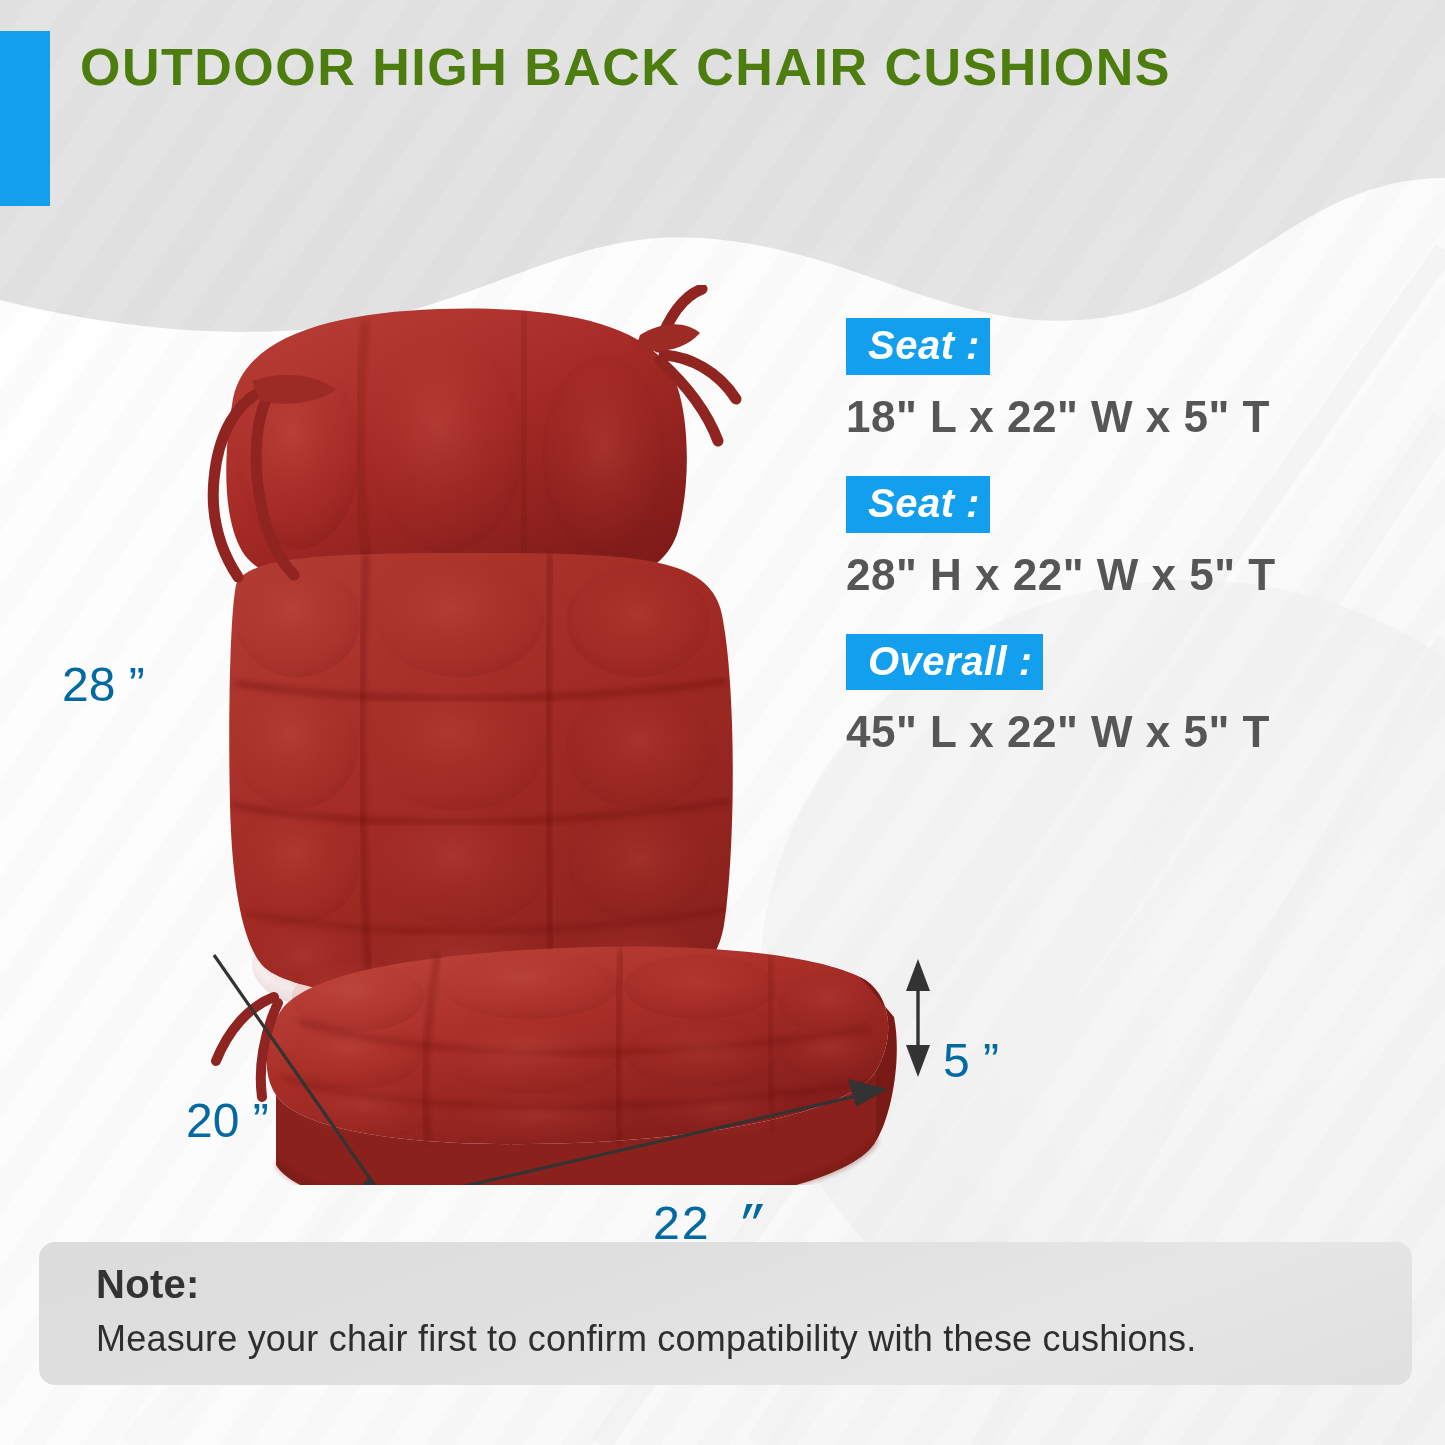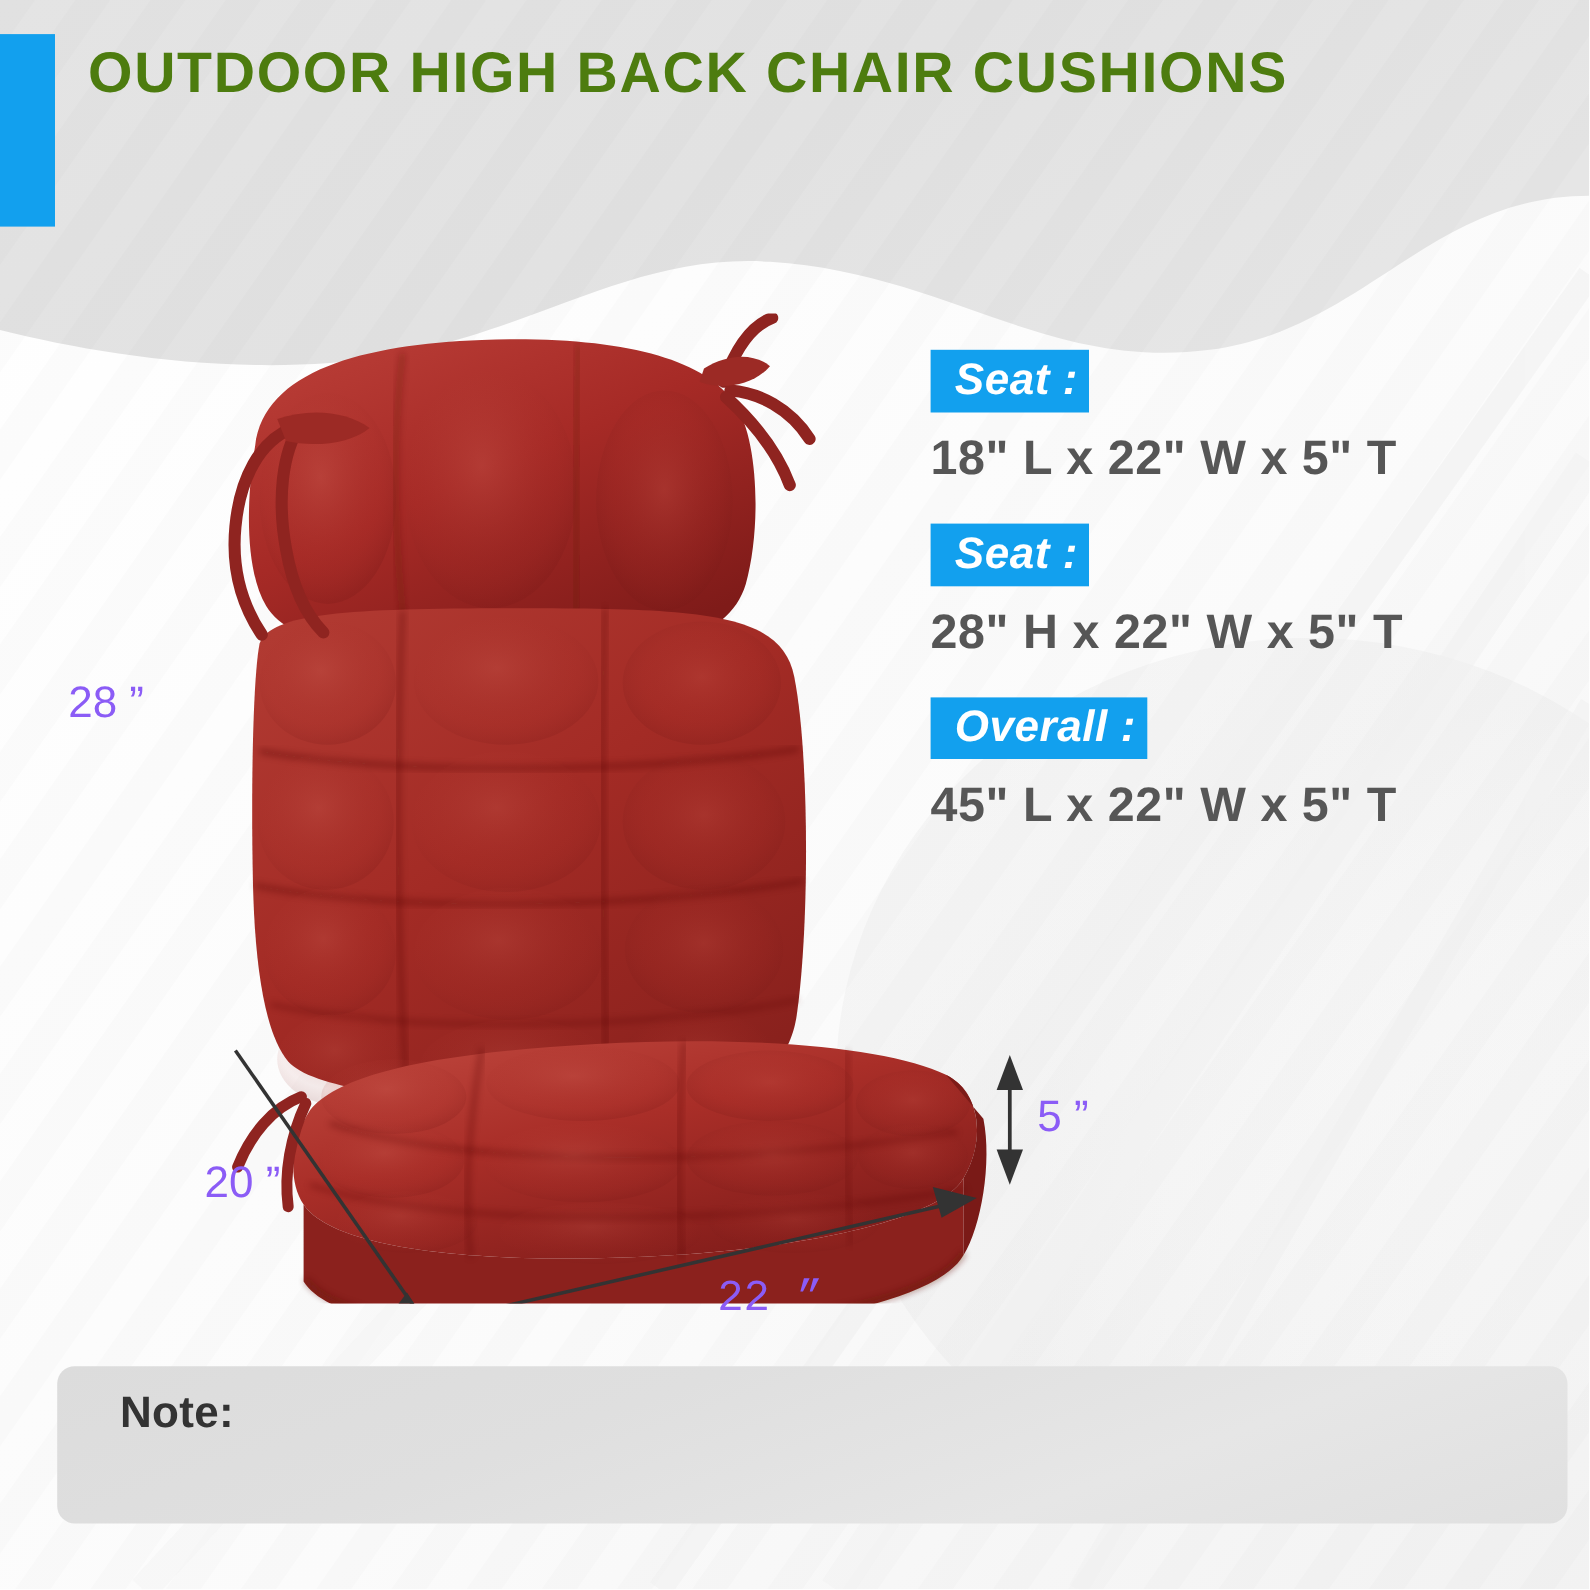--- a/index.html
+++ b/index.html
@@ -82,34 +82,35 @@
     font-size: 44px;
     font-weight: bold;
     color: #565656;
     letter-spacing: 0.5px;
     white-space: nowrap;
   }
 
   
   .dim-label {
     position: absolute;
-    color: #8b5cf6;
-    font-size: 40px;
+    color: #0369a1;
+    font-size: 48px;
     font-weight: normal;
     white-space: nowrap;
+    margin-top: 40px;
   }
   .dim-28 { left: 62px;  top: 617px; }
   .dim-18 { left: 186px; top: 1053px; }
   .dim-22 { left: 652px; top: 1159px; font-family: Liberation Mono, monospace; }
   .dim-5  { left: 943px; top: 993px; }
 
   
   .note-box {
     position: absolute;
-    left: 52px;
+    left: 39px;
     top: 1242px;
     width: 1373px;
     height: 143px;
     border-radius: 16px;
     background: linear-gradient(160deg, #dcdcdc 0%, #dfdfdf 35%, #e6e6e6 70%, #e0e0e0 100%);
     box-sizing: border-box;
   }
   .note-title {
     position: absolute;
     left: 57px;
@@ -351,15 +352,16 @@
 
     <div class="spec-group">
       <div class="spec-label">Overall :</div>
       <div class="spec-value">45" L x 22" W x 5" T</div>
     </div>
 
   </div>
 
   <div class="note-box">
     <div class="note-title">Note:</div>
+    <div class="note-body">Measure your chair first to confirm compatibility with these cushions.</div>
   </div>
 
 </div>
 
 </body></html>

